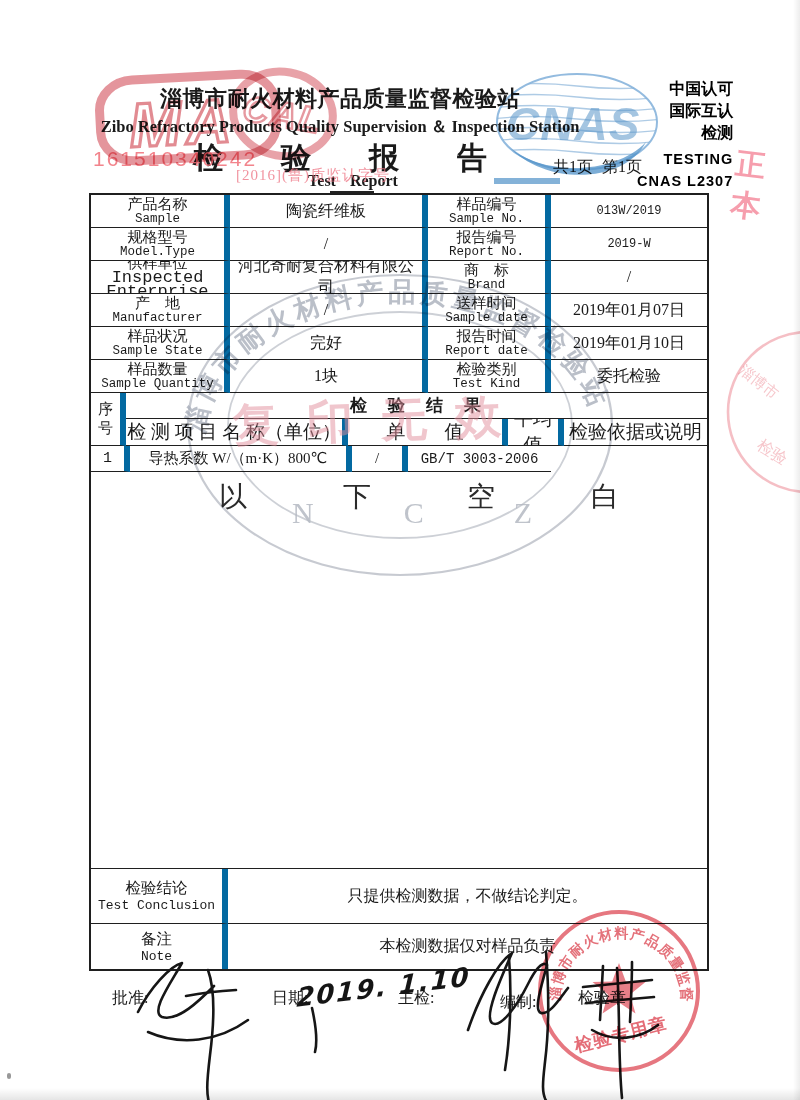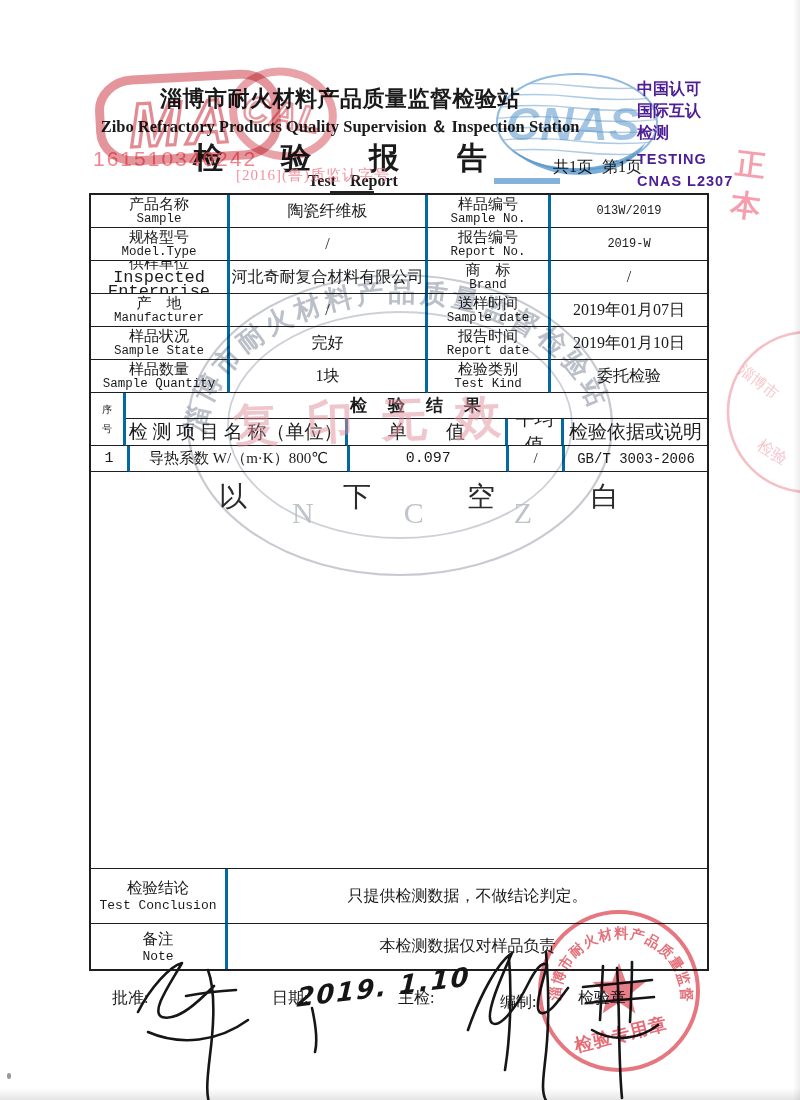--- a/index.html
+++ b/index.html
@@ -17,37 +17,37 @@
   .station-cn{left:140px;top:84px;width:400px;text-align:center;font-size:22px;font-weight:bold;letter-spacing:0.5px;}
   .station-en{left:100px;top:116px;width:480px;text-align:center;font-size:16.5px;font-weight:bold;}
   .report-cn{left:120px;top:138px;width:440px;text-align:center;font-size:30px;font-weight:bold;letter-spacing:14px;text-indent:14px;}
   .report-en{left:153px;top:172px;width:400px;text-align:center;font-size:16px;font-weight:bold;word-spacing:10px;}
   .test-underline{left:330px;top:191px;width:44px;height:2px;background:#222;}
   .pages{left:553px;top:157px;font-size:16px;word-spacing:5px;}
 
   .red-number{left:93px;top:147px;font-size:21px;font-family:"Liberation Sans","DejaVu Sans",sans-serif;
               color:rgba(240,110,120,0.85);letter-spacing:2px;}
   .red-cert{left:236px;top:166px;font-size:15px;color:rgba(238,120,135,0.8);letter-spacing:1px;z-index:3;}
-  .blue-accred{left:637px;top:78px;line-height:22px;font-size:16px;color:#4c1d95;z-index:4;font-weight:bold;}
+  .blue-accred{left:637px;top:78px;line-height:22px;font-size:16px;color:#000000;z-index:4;font-weight:bold;text-align:right;}
   .blue-accred .en{font-family:"Liberation Sans","DejaVu Sans",sans-serif;font-size:14.5px;letter-spacing:1px;}
   .blue-accred div{height:22px;}
   .zhengben{left:733px;top:147px;font-size:30px;font-weight:bold;color:rgba(243,125,145,0.75);
             transform:rotate(7deg);letter-spacing:4px;z-index:5;}
 
   
   .stamp{pointer-events:none;mix-blend-mode:multiply;}
 
   
   .wm-copy{left:233px;top:390px;font-size:46px;font-weight:bold;letter-spacing:28px;
            color:rgba(226,142,155,0.50);transform:rotate(-2deg);z-index:6;pointer-events:none;}
 
   
   .tbl{left:89px;top:193px;width:620px;border:2px solid #1f1f1f;box-sizing:border-box;background:transparent;z-index:2;}
   .row{display:flex;box-sizing:border-box;}
-  .cell{box-sizing:border-box;border-right:3px solid #0369a1;border-bottom:1px solid #1f1f1f;
+  .cell{box-sizing:border-box;border-right:6px solid #0369a1;border-bottom:1px solid #1f1f1f;
         display:flex;flex-direction:column;align-items:center;justify-content:center;text-align:center;overflow:hidden;}
   .cell.last{border-right:none;}
   .nb{border-bottom:none;}
   .cn{font-size:15px;line-height:16px;}
   .en{font-size:12.5px;line-height:14px;font-family:"Liberation Mono","DejaVu Sans Mono",monospace;}
   .val{font-size:16px;}
   .mono{font-family:"Liberation Mono","DejaVu Sans Mono",monospace;font-size:12px;}
   .irow{height:33px;}
   .c1{width:140px;}.c2{width:199px;}.c3{width:124px;}.c4{width:157px;}
   .rc-seq{width:39px;}
@@ -220,37 +220,36 @@
       <div class="cell c2 val">1块</div>
       <div class="cell c3">
           <div class="cn">检验类别</div>
           <div class="en">Test Kind</div>
         </div>
       <div class="cell c4 val last">委托检验</div>
     </div>
 
     <div class="row" style="height:53px;">
       <div class="cell seq-cell" style="width:39px;">
-          <span style="display:block;width:1em;word-break:break-all;line-height:19px;font-size:10px;">序号</span>
+          <span style="display:block;width:1em;word-break:break-all;line-height:19px;font-size:15px;">序号</span>
         </div>
       <div style="width:581px;display:flex;flex-direction:column;box-sizing:border-box;">
         <div class="cell res-title last" style="width:100%;">检　验　结　果</div>
         <div class="row res-sub" style="width:100%;">
           <div class="cell rc-item">检 测 项 目 名 称（单位）</div>
           <div class="cell rc-val" style="letter-spacing:10px;text-indent:10px;">单　值</div>
           <div class="cell rc-avg">平均值</div>
           <div class="cell rc-basis last">检验依据或说明</div>
         </div>
       </div>
     </div>
 
     <div class="row res-data">
       <div class="cell rc-seq mono">1</div>
       <div class="cell rc-item">导热系数 W/（m·K）800℃</div>
-      <div class="cell rc-val mono">0.097</div>
       <div class="cell rc-avg">/</div>
       <div class="cell rc-basis last mono" style="font-size:14px;">GB/T 3003-2006</div>
     </div>
 
     <div class="blank-cell">
       <div class="blank-note">以　下　空　白</div>
     </div>
 
     <div class="row conc-row">
       <div class="cell conc-label">

